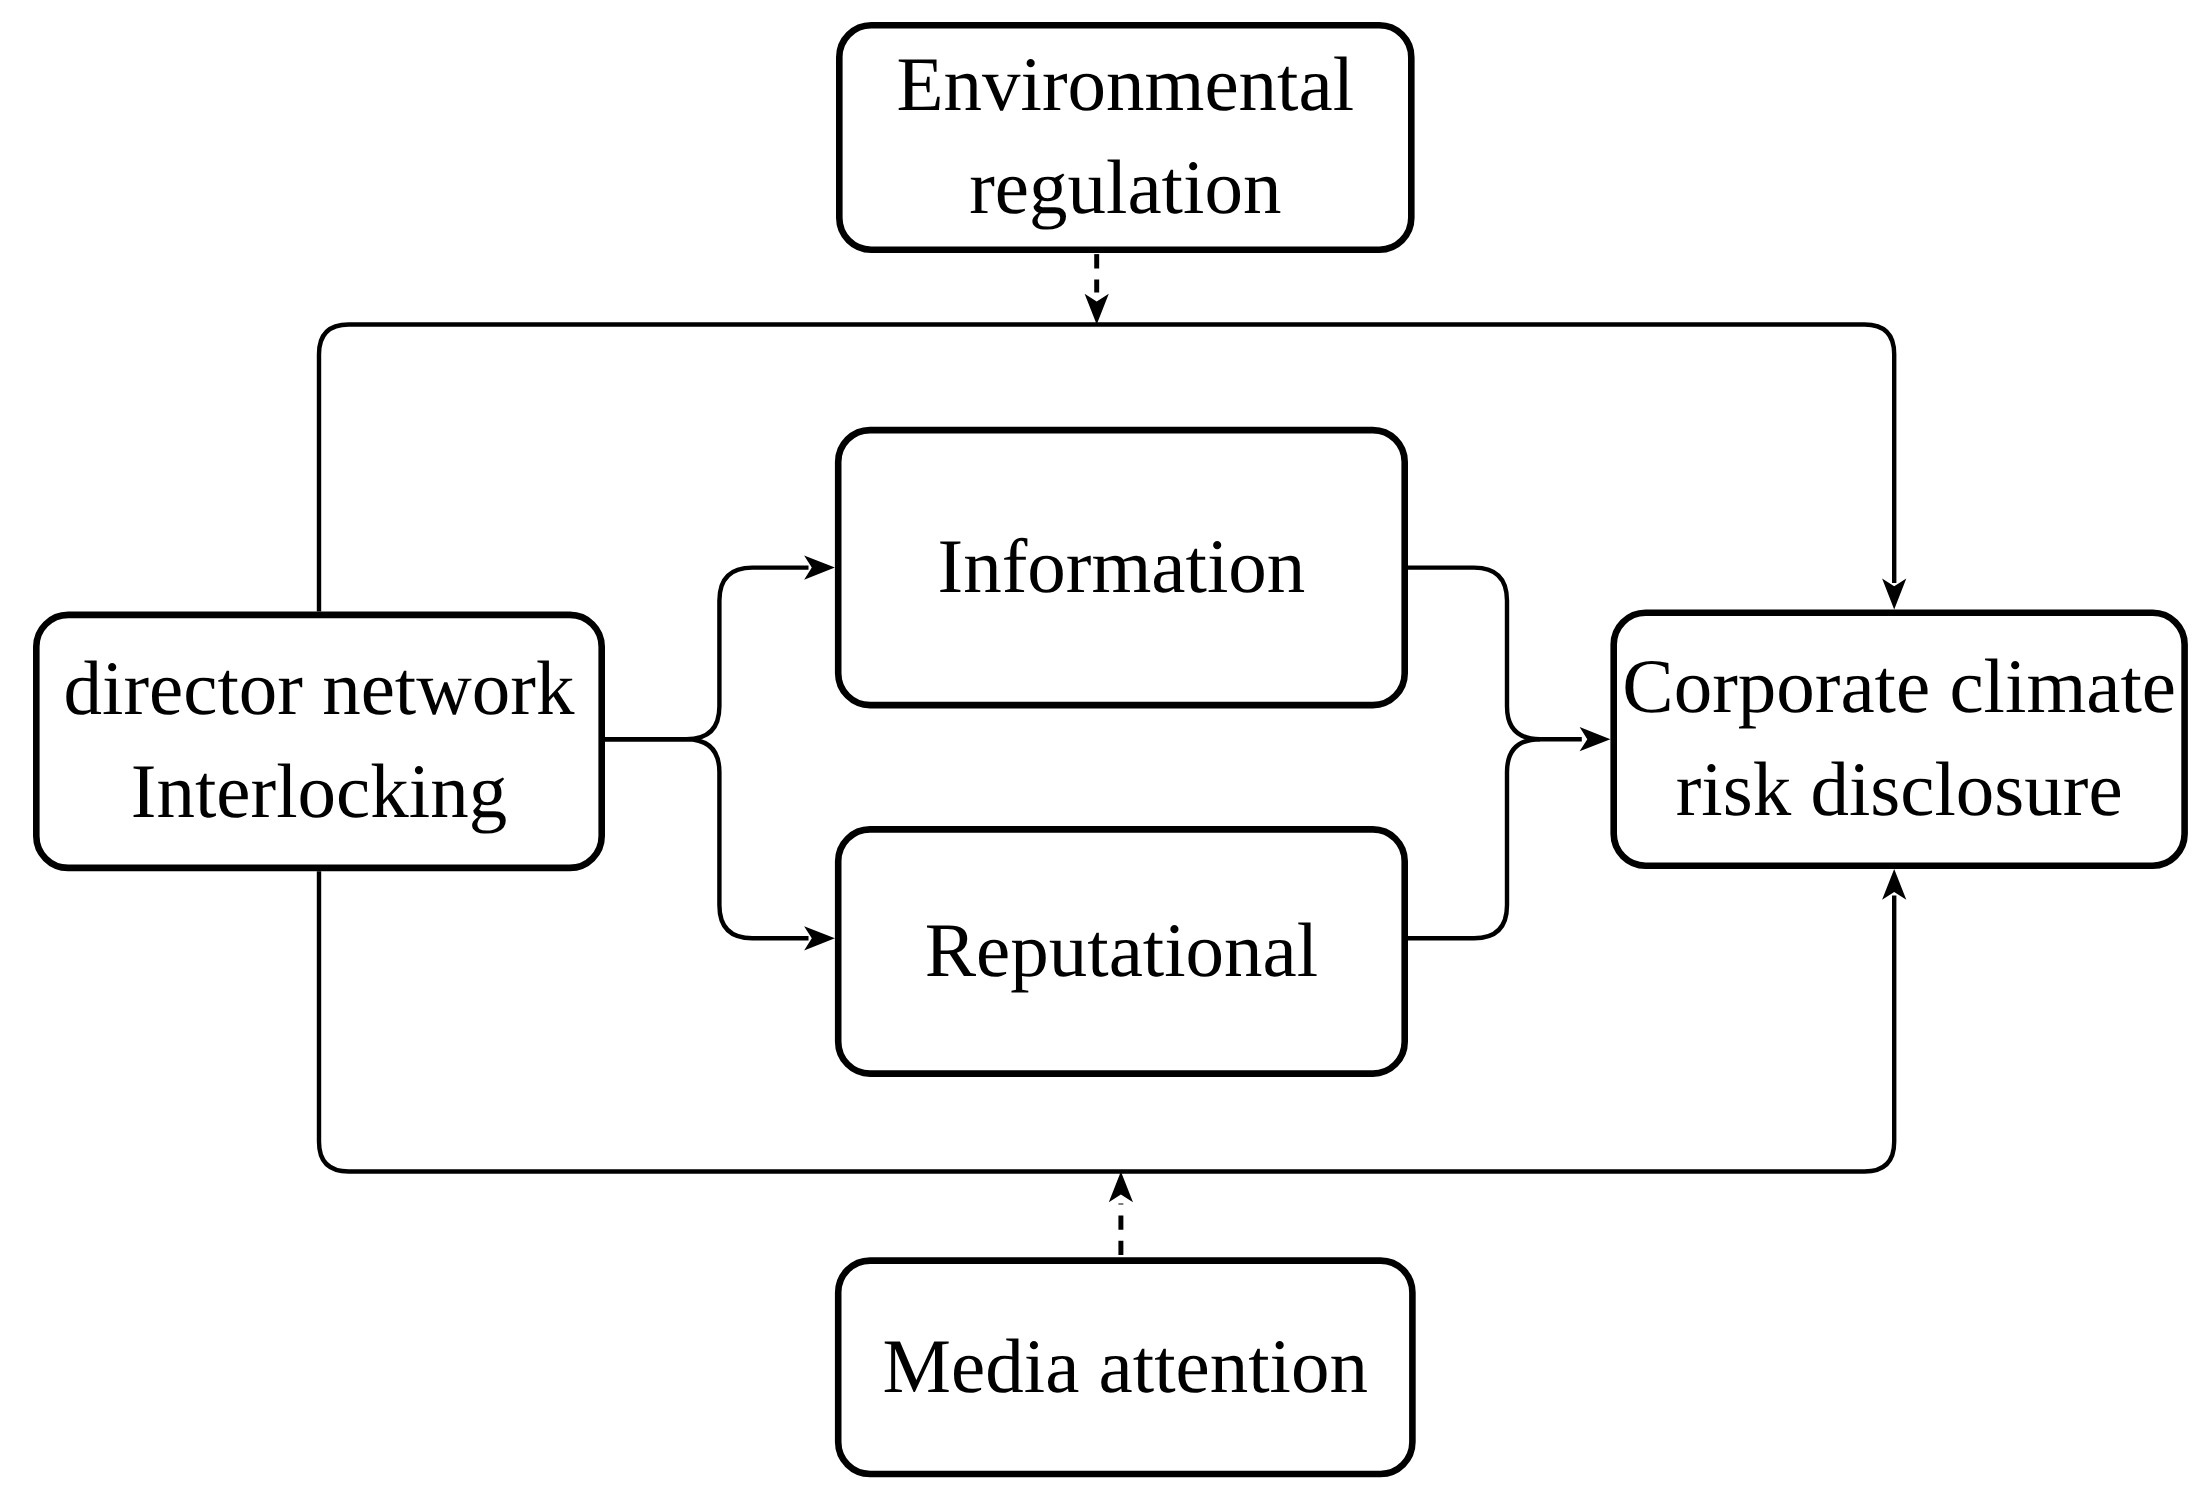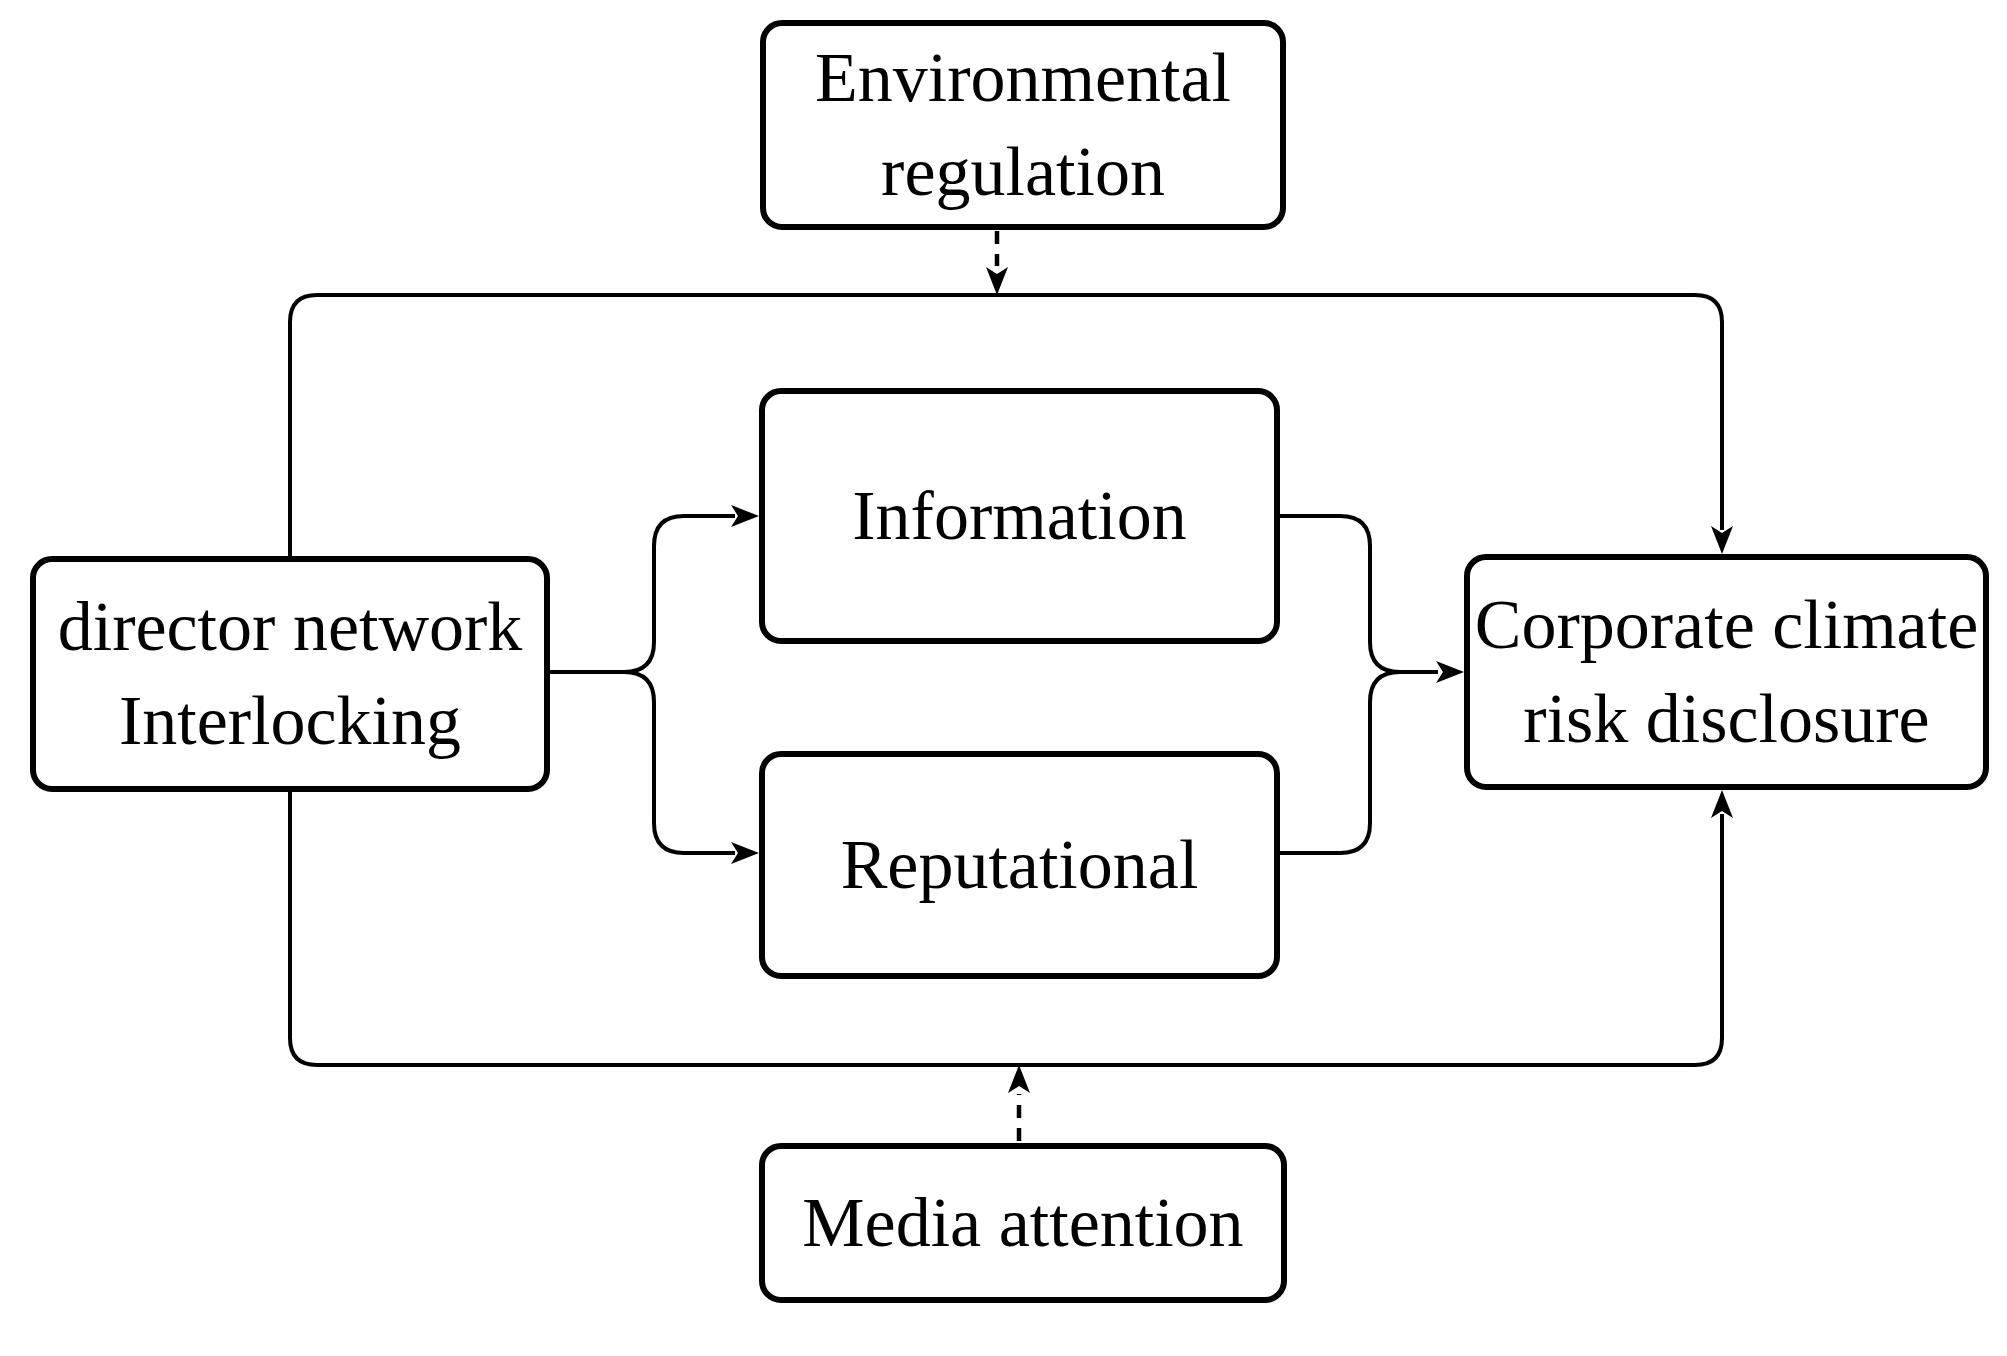--- a/index.html
+++ b/index.html
@@ -20,21 +20,21 @@
     position:absolute;left:0;top:0;width:2007px;height:1356px;
     display:block;
   }
   .wire{fill:none;stroke:var(--line);stroke-width:4;}
   .wire-dashed{fill:none;stroke:var(--line);stroke-width:4.5;stroke-dasharray:13 10;}
   .head{fill:var(--line);stroke:none;}
   .node{
     position:absolute;box-sizing:border-box;
     background:var(--fill);
     border:6px solid var(--line);
-    border-radius:22px;
+    border-radius:32px;
     display:flex;flex-direction:column;justify-content:center;align-items:center;
     text-align:center;
     font-size:70px;line-height:94px;
     color:var(--text);
     white-space:nowrap;
   }
   .node .line{display:block;}
 </style>
 </head>
 <body>
@@ -83,17 +83,17 @@
 
   <div class="node" style="left:759px;top:751px;width:521px;height:228px">
     <span class="line">Reputational</span>
   </div>
 
   <div class="node" style="left:1464px;top:554px;width:525px;height:236px">
     <span class="line">Corporate climate</span>
     <span class="line">risk disclosure</span>
   </div>
 
-  <div class="node" style="left:759px;top:1143px;width:528px;height:160px">
+  <div class="node" style="left:759px;top:1143px;width:528px;height:200px">
     <span class="line">Media attention</span>
   </div>
 
 </div>
 
 </body></html>

